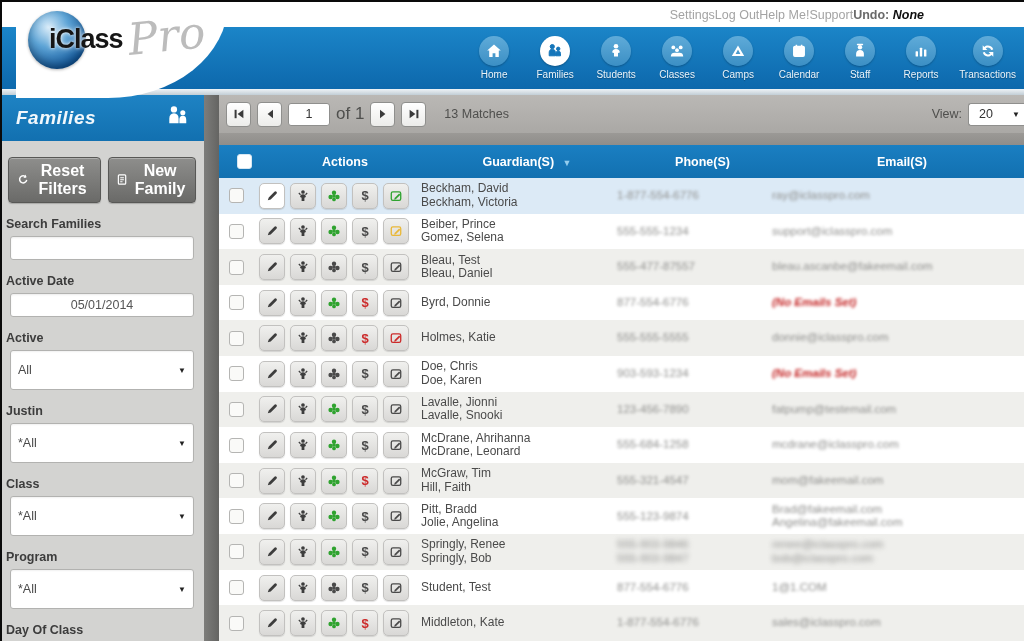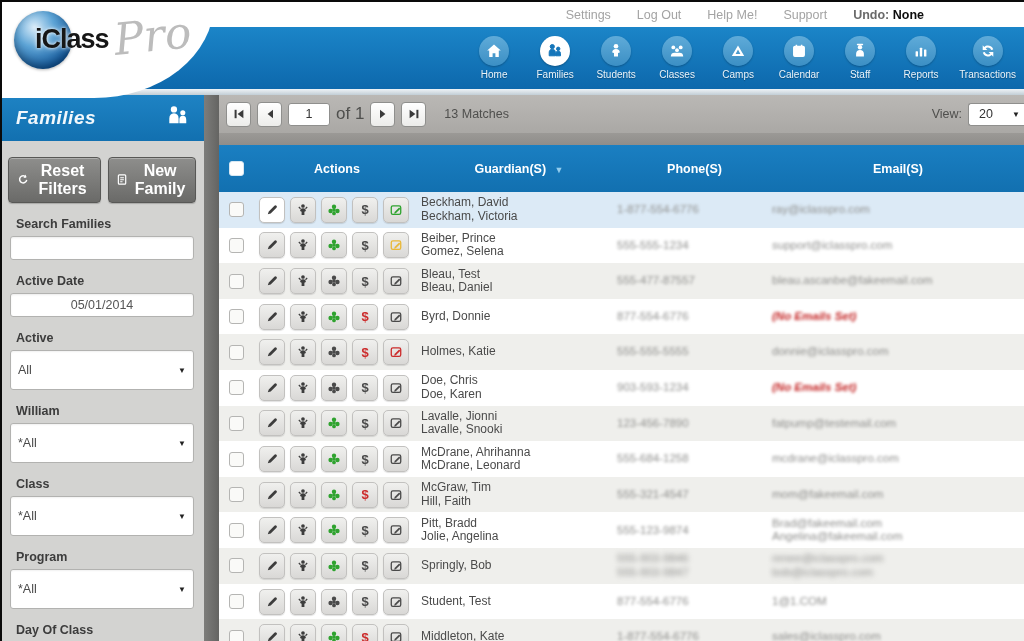--- a/index.html
+++ b/index.html
@@ -8,26 +8,26 @@
     background:#d3d3d1;
     font-family:"Liberation Sans",sans-serif;
     -webkit-font-smoothing:antialiased;
   }
   #edge-top{position:absolute;left:0;top:0;width:1024px;height:2px;background:#0a0a0a;z-index:60;}
   #edge-left{position:absolute;left:0;top:0;width:2px;height:641px;background:#0a0a0a;z-index:60;}
 
   
   #topbar{
     position:absolute;left:0;top:2px;width:1024px;height:25px;background:#fff;
-    display:flex;align-items:center;justify-content:flex-end;gap:26px;
+    display:flex;align-items:center;justify-content:flex-end;
     padding-right:100px;box-sizing:border-box;z-index:5;
   }
   .top-link{font-size:12.5px;color:#a3a3a3;cursor:pointer;}
   .undo-wrap{font-size:12.5px;color:#6a6a6a;font-weight:bold;}
-  .undo-wrap b{color:#0d0d0d;}
+  .undo-wrap b{color:#0d0d0d;font-style:italic;}
 
   
   #navbar{
     position:absolute;left:0;top:27px;width:1024px;height:62px;
     background:linear-gradient(#1b85c8,#0d68ac);
     display:flex;align-items:center;justify-content:flex-end;gap:15px;
     padding-right:8px;box-sizing:border-box;z-index:4;
   }
   .nav-item{display:flex;flex-direction:column;align-items:center;gap:3px;cursor:pointer;min-width:46px;}
   .nav-circle{
@@ -40,21 +40,21 @@
   .nav-item.active .nav-circle svg *{fill:#1576ba;stroke:#1576ba;}
   .nav-circle svg *{fill:#fff;}
   .nav-label{font-size:10px;color:#eaf4fb;text-shadow:0 1px 1px rgba(0,0,0,.3);}
 
   
   #nav-sep{position:absolute;left:0;top:89px;width:1024px;height:6px;
     background:linear-gradient(#eef3f7,#c2ced6);z-index:3;}
 
   
   #logo{
-    position:absolute;left:2px;top:2px;width:212px;height:96px;background:#fff;
+    position:absolute;left:16px;top:2px;width:212px;height:96px;background:#fff;
     border-bottom-right-radius:120px 95px;z-index:10;overflow:visible;
   }
   #logo-sphere{
     position:absolute;left:12px;top:9px;width:58px;height:58px;border-radius:50%;
     background:radial-gradient(circle at 35% 28%, #d9ecf9 0%, #5da4d6 35%, #13589b 75%, #0a3c6e 100%);
     box-shadow:inset 0 -4px 8px rgba(0,0,0,.3),0 1px 3px rgba(0,0,0,.3);
   }
   #logo-word{
     position:absolute;left:33px;top:22px;font-weight:bold;font-size:27px;color:#161616;
     text-shadow:0 0 3px rgba(255,255,255,.9),0 0 6px rgba(255,255,255,.7);letter-spacing:-1px;z-index:11;
@@ -80,21 +80,21 @@
   }
   #side-title{color:#f2f8fc;font-size:19px;font-style:italic;font-weight:bold;letter-spacing:.5px;}
   #side-btns{display:flex;gap:7px;margin:16px 8px 0 8px;}
   .side-btn{
     display:flex;align-items:center;gap:5px;
     background:linear-gradient(#8e8e8c,#6a6a68);
     border:1px solid #58585б;border:1px solid #585856;border-radius:4px;
     color:#fff;font-size:16px;font-weight:bold;padding:4px 8px;cursor:pointer;
     box-shadow:inset 0 1px 0 rgba(255,255,255,.3),0 1px 1px rgba(0,0,0,.2);
   }
-  .side-label{font-size:12.5px;font-weight:bold;color:#3c3c3c;margin:14px 10px 5px 16px;}
+  .side-label{font-size:12.5px;font-weight:bold;color:#3c3c3c;margin:14px 10px 5px 6px;}
   .side-input{
     display:block;width:184px;height:24px;margin:0 10px;box-sizing:border-box;
     border:1px solid #b2b2b0;border-radius:3px;background:#fff;
     font-family:"Liberation Sans",sans-serif;font-size:12.5px;color:#555;padding:0 6px;
     box-shadow:inset 0 1px 2px rgba(0,0,0,.08);
   }
   .side-input.centered{text-align:center;}
   .fake-select{
     display:flex;align-items:center;justify-content:space-between;
     width:184px;height:40px;margin:0 10px;box-sizing:border-box;
@@ -126,23 +126,23 @@
   #view-select{
     width:56px;height:23px;background:#fff;border:1px solid #8f8f8d;border-radius:3px 0 0 3px;border-right:none;
     display:flex;align-items:center;justify-content:space-between;padding:0 4px 0 10px;
     font-size:12.5px;color:#333;box-sizing:border-box;cursor:pointer;
   }
   #view-select .arrow{font-size:8px;color:#222;}
   #toolbar-gap{height:12px;background:linear-gradient(#9b9996,#8f8d8a);}
 
   
   #thead{
-    height:47px;background:linear-gradient(#1a7fc2,#1270b0);
+    height:33px;background:linear-gradient(#1a7fc2,#1270b0);
     display:grid;grid-template-columns:34px 168px 196px 155px 1fr;align-items:center;
-    color:#fff;font-size:12.5px;font-weight:bold;
+    color:#fff;font-size:12.5px;font-weight:bold;padding-left:8px;
   }
   .th-cell{text-align:center;}
   .sort-arrow{color:#93cdee;font-size:9px;margin-left:5px;}
   .checkbox{width:13px;height:13px;border:1px solid #b5b5b3;border-radius:3px;background:#fafaf8;margin-left:10px;cursor:pointer;}
   #thead .checkbox{background:#fff;border-color:#d7e7f2;}
 
   #rows{height:463px;overflow:hidden;}
   .trow{
     display:grid;grid-template-columns:34px 168px 196px 155px 1fr;align-items:center;
     height:35.62px;box-sizing:border-box;
@@ -328,21 +328,21 @@
   <input class="side-input" type="text" value="" style="">
 
   <div id="side-filters">
       <div class="side-label">Active Date</div>
       <input class="side-input centered" type="text" value="05/01/2014" style="">
       <div class="side-label">Active</div>
       <div class="fake-select">
         <span>All</span>
         <span class="arrow">▼</span>
       </div>
-      <div class="side-label">William</div>
+      <div class="side-label">Justin</div>
       <div class="fake-select">
         <span>*All</span>
         <span class="arrow">▼</span>
       </div>
       <div class="side-label">Class</div>
       <div class="fake-select">
         <span>*All</span>
         <span class="arrow">▼</span>
       </div>
       <div class="side-label">Program</div>
@@ -945,20 +945,21 @@
         <span class="dollar ic-dollar" style="color: rgb(74, 74, 74);">$</span>
       </span>
       <span class="act-btn">
         <svg class="ic-note" width="14" height="14" viewBox="0 0 16 16" style="color: rgb(74, 74, 74);">
               <rect x="2.6" y="3.2" width="10.8" height="9.8" rx="1.8" fill="none" stroke="currentColor" stroke-width="1.5"></rect>
               <path fill="currentColor" d="M6.4 10.4 L11.6 5.2 L13 6.6 L7.8 11.8 L5.9 12.3 Z"></path>
             </svg>
       </span>
     </span>
     <span class="cell-guardians">
+          <div>Springly, Renee</div>
           <div>Springly, Bob</div>
         </span>
     <span class="cell-phones blur2">
           <div>555-903-9846</div>
           <div>555-903-9847</div>
         </span>
     <span class="cell-emails blur2">
           <div>renee@iclasspro.com</div>
           <div>bob@iclasspro.com</div>
         </span>

